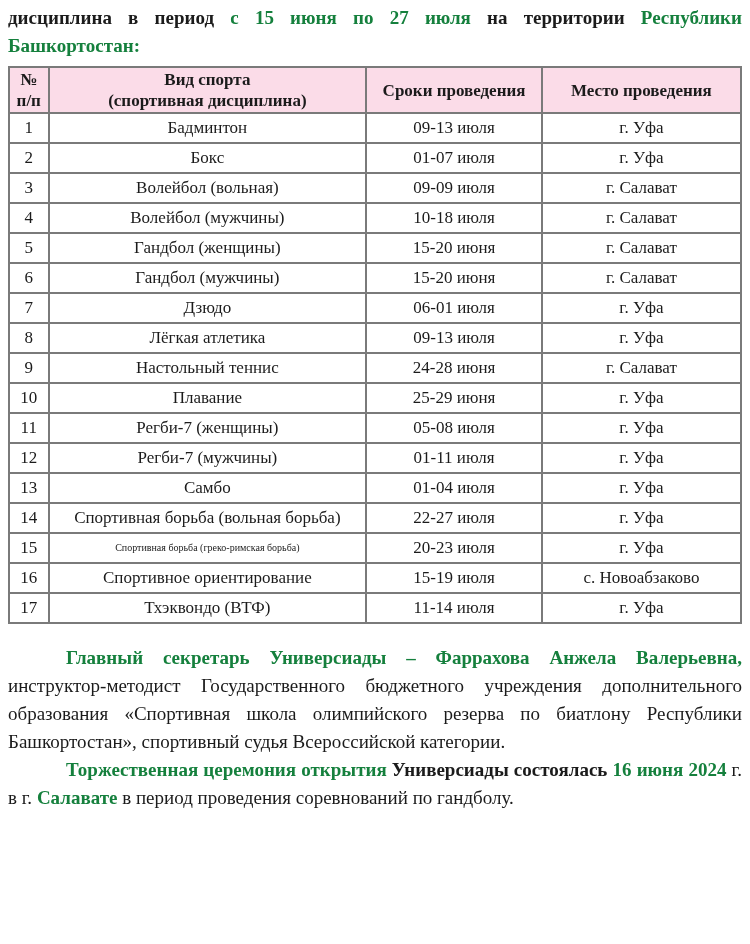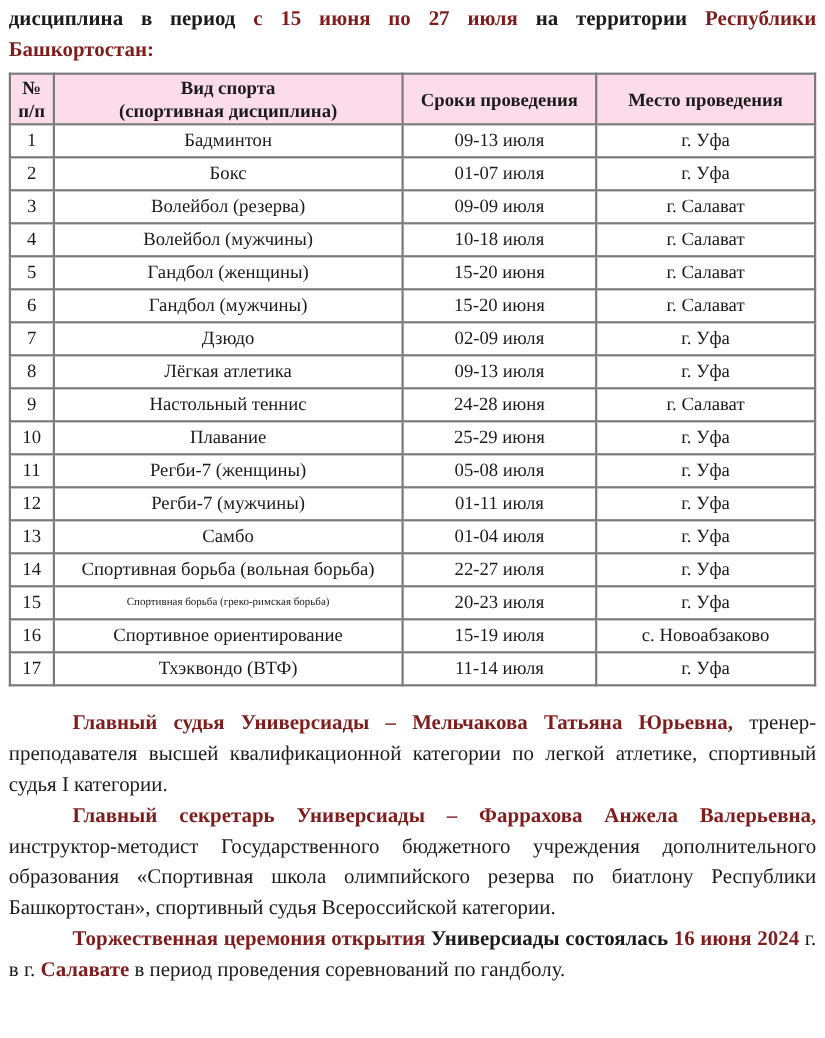--- a/index.html
+++ b/index.html
@@ -4,21 +4,21 @@
 <style>
   html, body { margin: 0; padding: 0; background: #ffffff; }
   body {
     width: 750px;
     box-sizing: border-box;
     padding: 4px 8px 10px 8px;
     font-family: "Liberation Serif", "DejaVu Serif", serif;
     color: #1b1b1b;
     font-size: 19px;
   }
-  .maroon { color: #7f1d1d; }
+  .maroon { color: #15803d; }
   .bold { font-weight: bold; }
   p.intro {
     margin: 0 0 6px 0;
     text-align: justify;
     line-height: 28px;
     font-weight: bold;
   }
   table.schedule {
     width: 100%;
     border-collapse: collapse;
@@ -86,21 +86,21 @@
           <td>г. Уфа</td>
         </tr>
         <tr>
           <td>2</td>
           <td>Бокс</td>
           <td>01-07 июля</td>
           <td>г. Уфа</td>
         </tr>
         <tr>
           <td>3</td>
-          <td>Волейбол (резерва)</td>
+          <td>Волейбол (вольная)</td>
           <td>09-09 июля</td>
           <td>г. Салават</td>
         </tr>
         <tr>
           <td>4</td>
           <td>Волейбол (мужчины)</td>
           <td>10-18 июля</td>
           <td>г. Салават</td>
         </tr>
         <tr>
@@ -111,21 +111,21 @@
         </tr>
         <tr>
           <td>6</td>
           <td>Гандбол (мужчины)</td>
           <td>15-20 июня</td>
           <td>г. Салават</td>
         </tr>
         <tr>
           <td>7</td>
           <td>Дзюдо</td>
-          <td>02-09 июля</td>
+          <td>06-01 июля</td>
           <td>г. Уфа</td>
         </tr>
         <tr>
           <td>8</td>
           <td>Лёгкая атлетика</td>
           <td>09-13 июля</td>
           <td>г. Уфа</td>
         </tr>
         <tr>
           <td>9</td>
@@ -178,20 +178,19 @@
         <tr>
           <td>17</td>
           <td>Тхэквондо (ВТФ)</td>
           <td>11-14 июля</td>
           <td>г. Уфа</td>
         </tr>
       </tbody>
   </table>
 
   <div class="paras">
-    <p class="para"><span class="maroon bold">Главный судья Универсиады – Мельчакова Татьяна Юрьевна,</span><span> тренер-преподавателя высшей квалификационной категории по легкой атлетике, спортивный судья I категории.</span></p>
 
     <p class="para"><span class="maroon bold">Главный секретарь Универсиады – Фаррахова Анжела Валерьевна,</span><span> инструктор-методист Государственного бюджетного учреждения дополнительного образования «Спортивная школа олимпийского резерва по биатлону Республики Башкортостан», спортивный судья Всероссийской категории.</span></p>
 
     <p class="para"><span class="maroon bold">Торжественная церемония открытия</span><span class="bold"> Универсиады состоялась </span><span class="maroon bold">16 июня 2024</span><span> г. в г. </span><span class="maroon bold">Салавате</span><span> в период проведения соревнований по гандболу.</span></p>
   </div>
 
 </div>
 
 </body></html>

